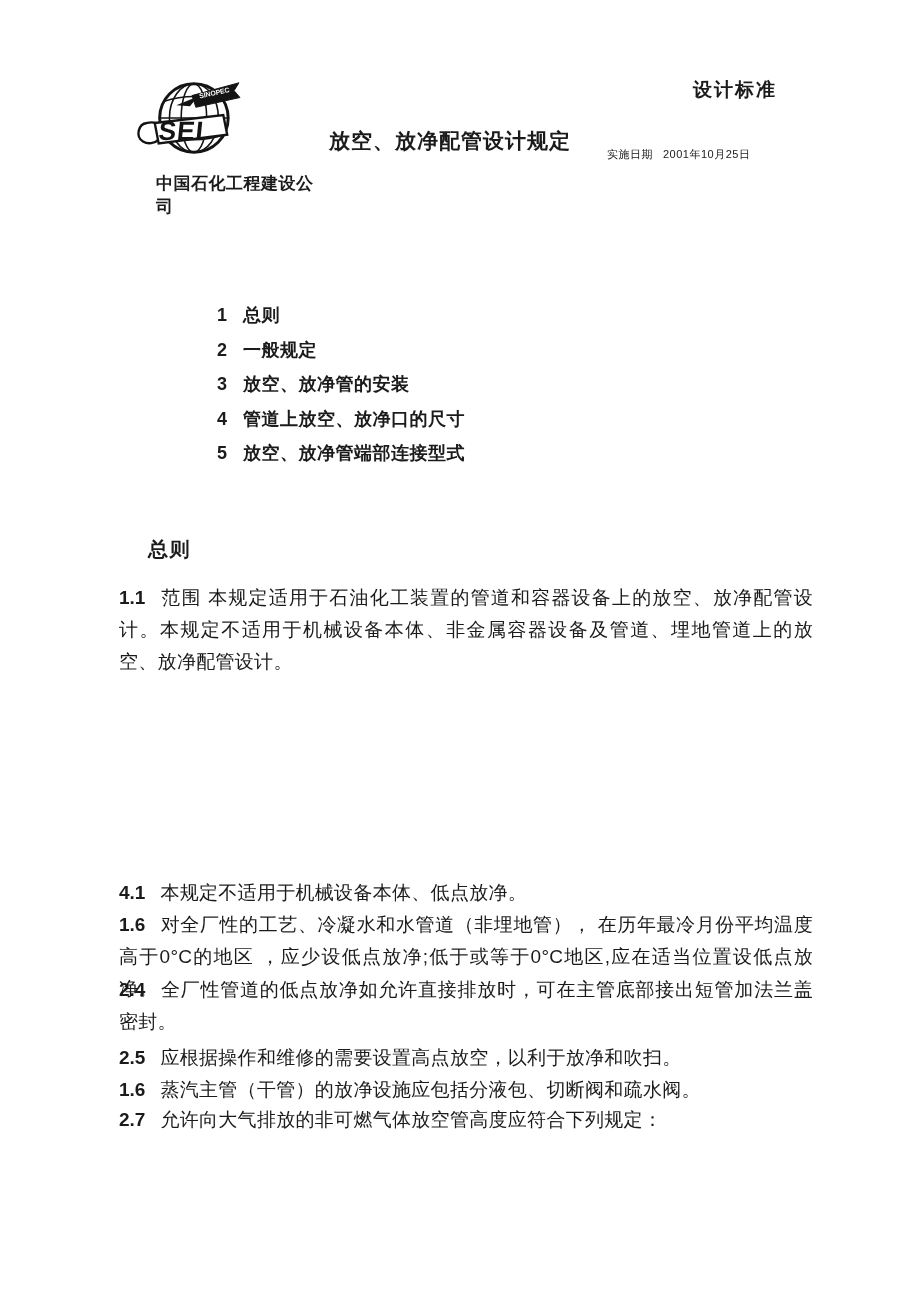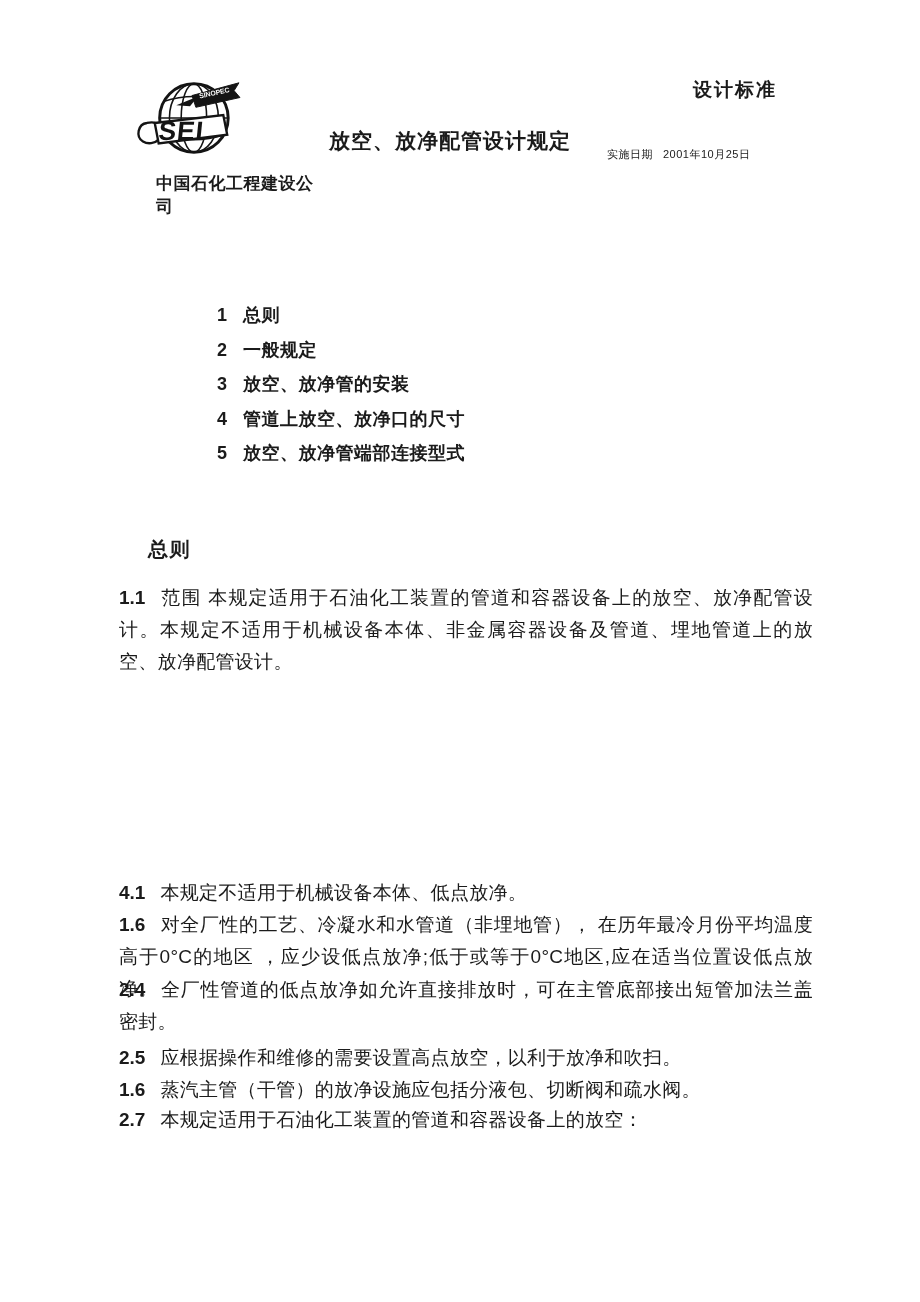--- a/index.html
+++ b/index.html
@@ -170,15 +170,15 @@
   <p class="clause" style="top:877px"><span class="num">4.1</span><span>本规定不适用于机械设备本体、低点放净。</span></p>
 
   <p class="clause" style="top:909px"><span class="num">1.6</span><span>对全厂性的工艺、冷凝水和水管道（非埋地管）， 在历年最冷月份平均温度高于0°C的地区 ，应少设低点放净;低于或等于0°C地区,应在适当位置设低点放净。</span></p>
 
   <p class="clause" style="top:974px"><span class="num">2.4</span><span>全厂性管道的低点放净如允许直接排放时，可在主管底部接出短管加法兰盖密封。</span></p>
 
   <p class="clause" style="top:1042px"><span class="num">2.5</span><span>应根据操作和维修的需要设置高点放空，以利于放净和吹扫。</span></p>
 
   <p class="clause" style="top:1074px"><span class="num">1.6</span><span>蒸汽主管（干管）的放净设施应包括分液包、切断阀和疏水阀。</span></p>
 
-  <p class="clause" style="top:1104px"><span class="num">2.7</span><span>本规定适用于石油化工装置的管道和容器设备上的放空：</span></p>
+  <p class="clause" style="top:1104px"><span class="num">2.7</span><span>允许向大气排放的非可燃气体放空管高度应符合下列规定：</span></p>
 
 </div>
 
 </body></html>

